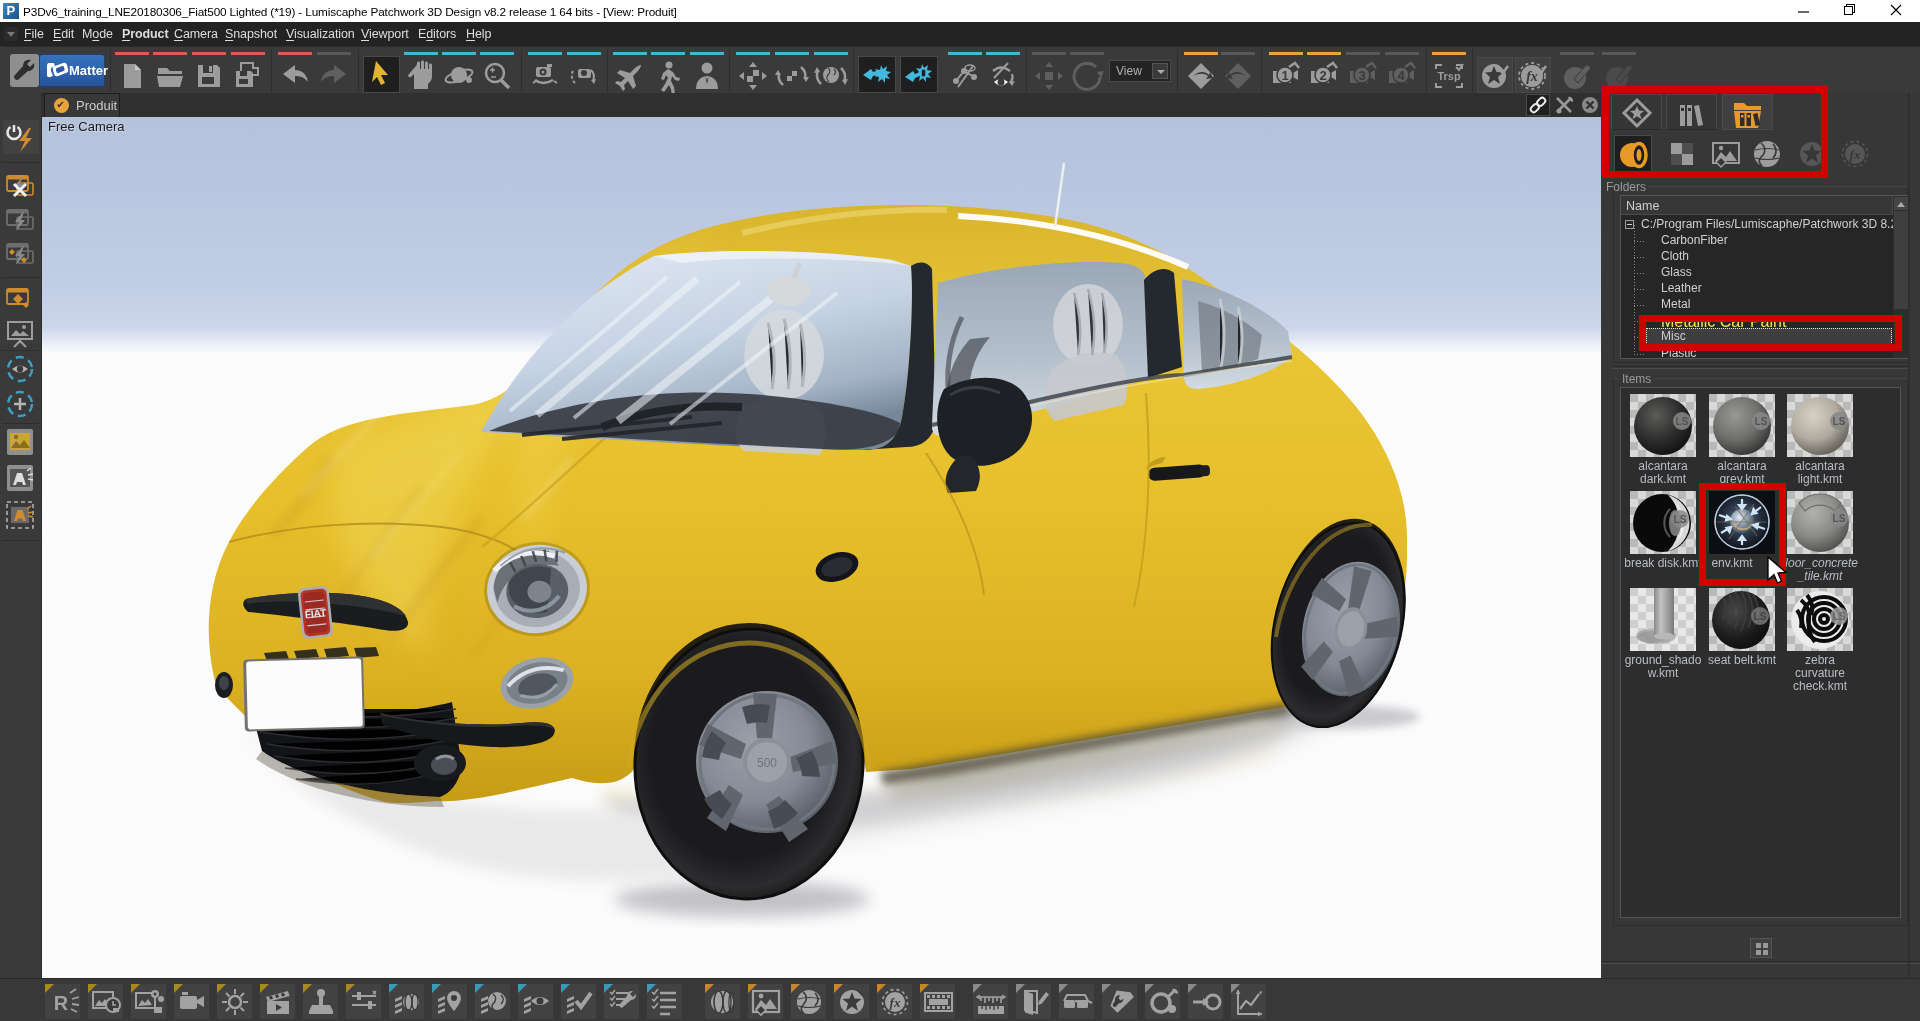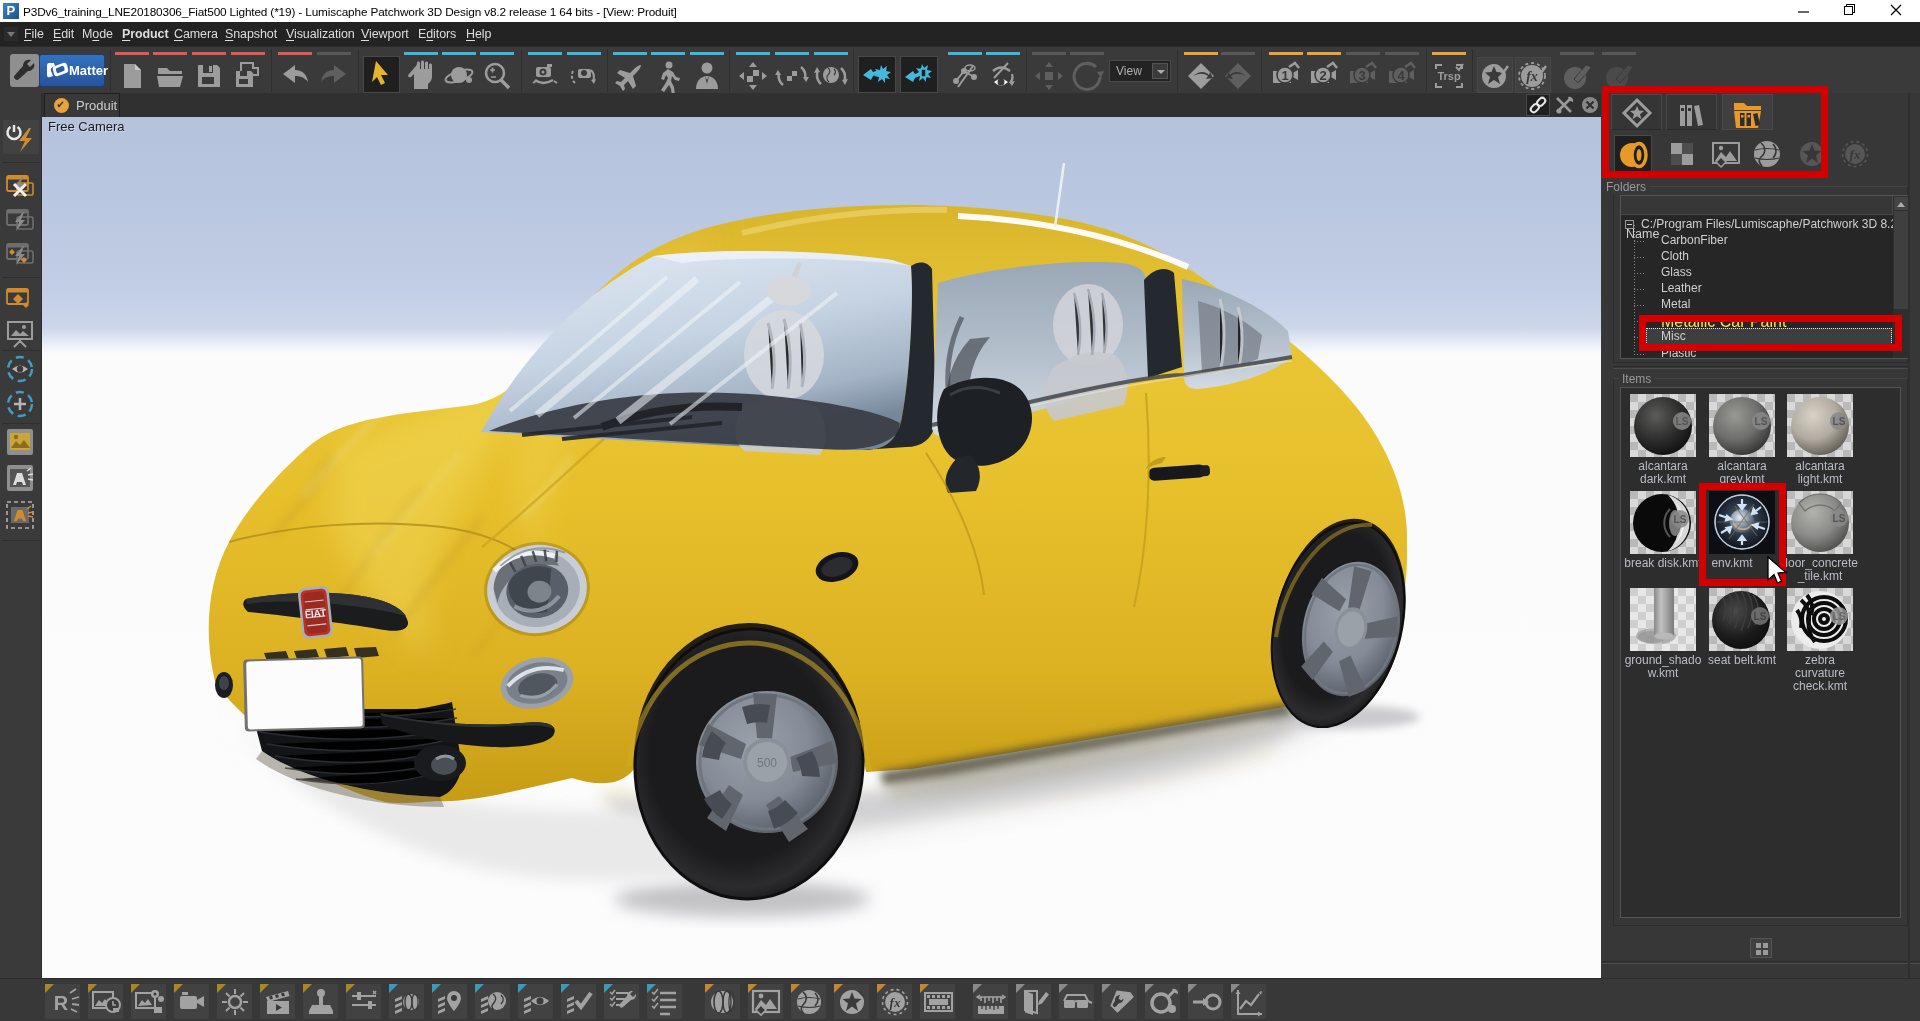--- a/index.html
+++ b/index.html
@@ -839,21 +839,21 @@
         </svg></div>
 <div class="abs" style="left:237px;top:45px;width:32px;height:32px;"><svg width="32" height="32" viewBox="0 0 32 32" style="">
           <circle cx="16" cy="16" r="10" fill="#565656"></circle>
           <circle cx="16" cy="16" r="12.5" fill="none" stroke="#565656" stroke-width="1.6" stroke-dasharray="3 3"></circle>
           <text x="16" y="21" font-size="13" font-weight="bold" font-style="italic" text-anchor="middle" fill="#373737" font-family="Liberation Serif">fx</text>
         </svg></div>
 <div class="groupbox" style="left:11px;top:93px;width:295px;height:177px;"></div>
 <div class="grouplabel" style="left:1px;top:87px;">Folders</div>
 <div class="abs" style="left:18px;top:102px;width:290px;height:164px;background:#262626;border:1px solid #555;"></div>
 <div class="abs" style="left:19px;top:103px;width:272px;height:19px;background:#373737;border-bottom:1px solid #4a4a4a;border-right:1px solid #4a4a4a;">
-        <span style="position:absolute;left:5px;top:2.5px;font-size:12.5px;color:#cfcfcf;margin-top:28px;">Name</span>
+        <span style="position:absolute;left:5px;top:2.5px;font-size:12.5px;color:#cfcfcf;">Name</span>
       </div>
 <div class="abs" style="left:291px;top:103px;width:16px;height:162px;background:#2e2e2e;"></div>
 <div class="abs" style="left:292px;top:104px;width:14px;height:13px;background:#444;"><svg width="14" height="13" viewBox="0 0 14 13" style="">
           <path d="M7 4 l4 5 h-8 z" fill="#aaa"></path>
         </svg></div>
 <div class="abs" style="left:292px;top:118px;width:14px;height:98px;background:#3f3f3f;"></div>
 <div class="abs" style="left:19px;top:122px;width:272px;height:143px;overflow:hidden;">
         <div style="position:absolute;left:25px;top:113px;width:246px;height:17px;background:#3e3e3e;border:1px dotted #e8e8e8;"></div>
         <div style="position:absolute;left:13px;top:10px;width:1px;height:130px;background-image:repeating-linear-gradient(#888 0 1px,transparent 1px 3px);"></div>
         <div style="position:absolute;left:20px;top:2px;font-size:12px;color:#cfcfcf;white-space:nowrap;">C:/Program Files/Lumiscaphe/Patchwork 3D 8.2 r...</div>
@@ -1175,21 +1175,21 @@
               <stop offset="0%" stop-color="#b2b2ae"></stop>
               <stop offset="55%" stop-color="#8a8a88"></stop>
               <stop offset="100%" stop-color="#4a4a48"></stop>
             </radialGradient>
           </defs>
           <circle cx="33" cy="32" r="29" fill="url(#g8a8a88)"></circle>
           <path d="M12 12 a29 29 0 0 1 42 0 l-6 8 a22 22 0 0 0 -30 0 z" fill="none" stroke="#6e6e6c" stroke-width="1.2"></path>
           <circle cx="52" cy="27" r="9" fill="#888" opacity="0.85"></circle>
           <text x="52" y="31" font-size="10" font-weight="bold" text-anchor="middle" fill="#555" font-family="Liberation Sans">LS</text>
         </svg></div>
-<div class="abs" style="left:173px;top:464px;width:90px;text-align:center;font-size:12px;line-height:13px;color:#b8bcc4;">floor_concrete<br>_tile.kmt</div>
+<div class="abs" style="left:173px;top:464px;width:90px;text-align:center;font-size:12px;line-height:13px;color:#b8bcc4;font-style:italic;">floor_concrete<br>_tile.kmt</div>
 <div class="abs" style="left:28px;top:495px;width:66px;height:63px;"><svg width="66" height="63" viewBox="0 0 66 63" style="">
           <rect x="0" y="0" width="66" height="63" fill="#e8e8e8"></rect>
           <rect x="0" y="0" width="8" height="8" fill="#cfcfcf"></rect>
           <rect x="16" y="0" width="8" height="8" fill="#cfcfcf"></rect>
           <rect x="32" y="0" width="8" height="8" fill="#cfcfcf"></rect>
           <rect x="48" y="0" width="8" height="8" fill="#cfcfcf"></rect>
           <rect x="64" y="0" width="8" height="8" fill="#cfcfcf"></rect>
           <rect x="8" y="8" width="8" height="8" fill="#cfcfcf"></rect>
           <rect x="24" y="8" width="8" height="8" fill="#cfcfcf"></rect>
           <rect x="40" y="8" width="8" height="8" fill="#cfcfcf"></rect>

